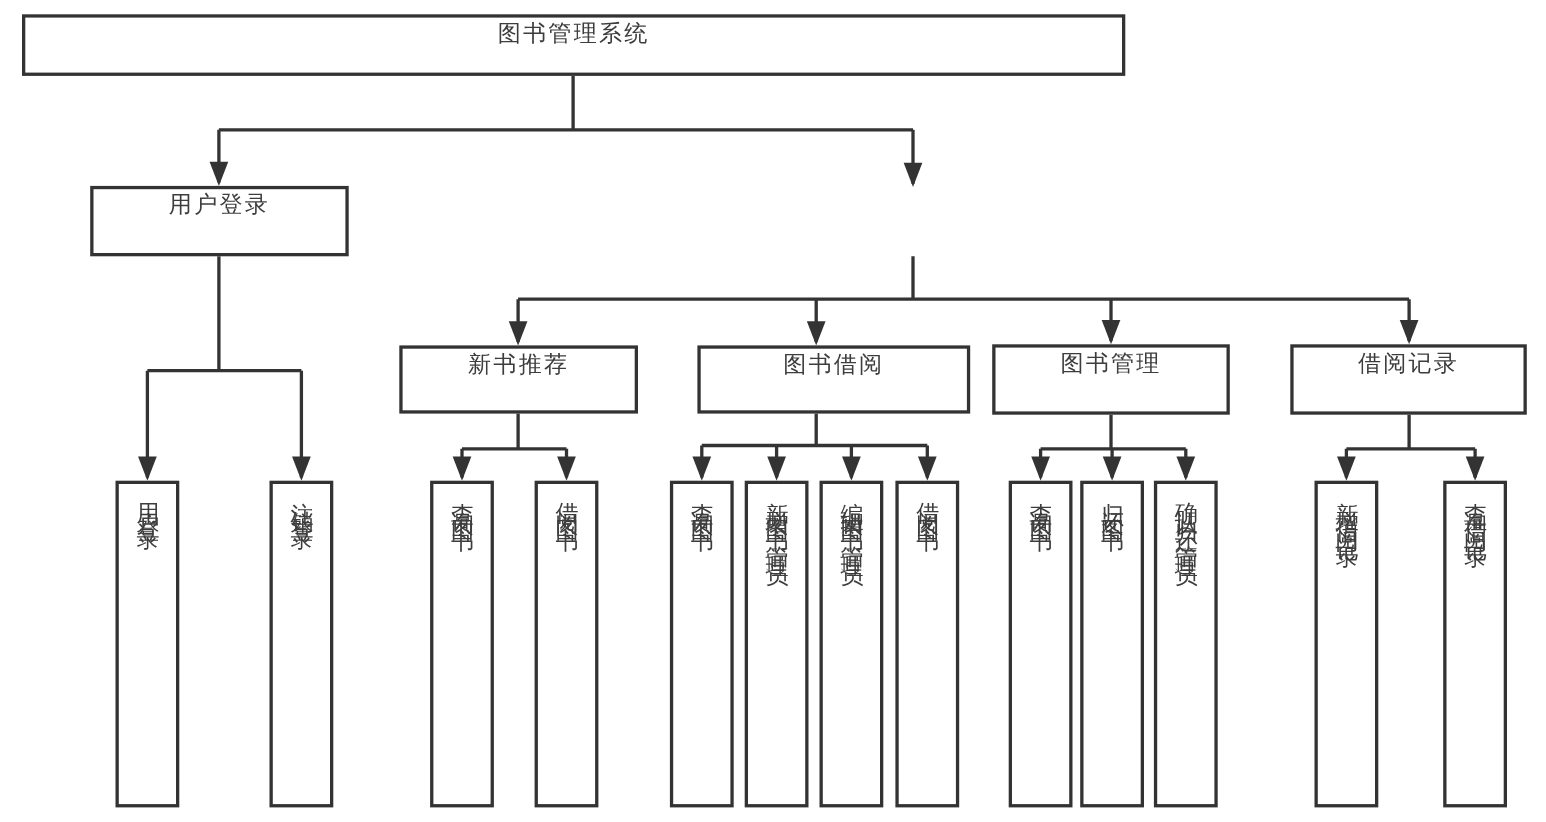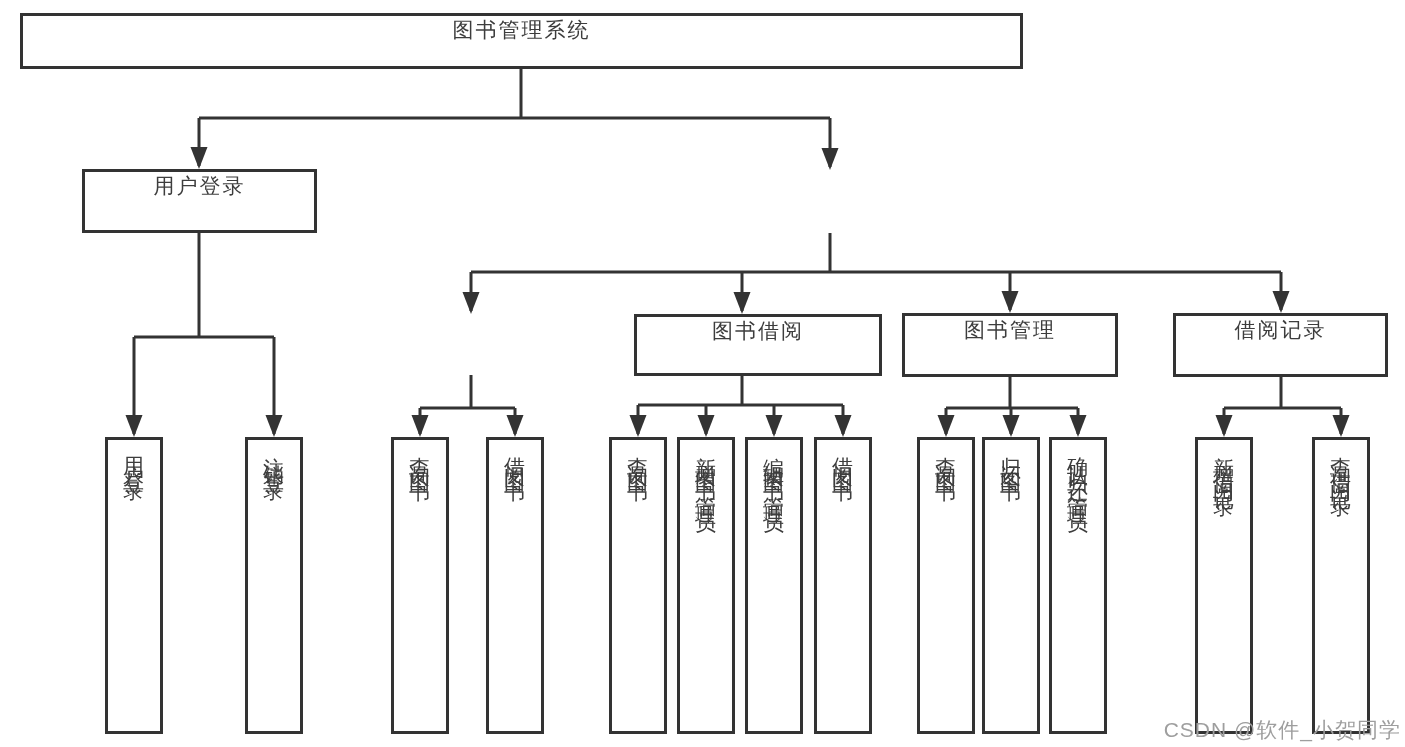--- a/index.html
+++ b/index.html
@@ -94,20 +94,23 @@
   </svg>
 
   <div class="node" style="left:20px;top:13px;width:1003px;height:56px">
     <span class="lbl">图书管理系统</span>
   </div>
 
   <div class="node" style="left:82px;top:169px;width:235px;height:64px">
     <span class="lbl">用户登录</span>
   </div>
 
+  <div class="node" style="left:363px;top:314px;width:217px;height:62px">
+    <span class="lbl">新书推荐</span>
+  </div>
   <div class="node" style="left:634px;top:314px;width:248px;height:62px">
     <span class="lbl">图书借阅</span>
   </div>
   <div class="node" style="left:902px;top:313px;width:216px;height:64px">
     <span class="lbl">图书管理</span>
   </div>
   <div class="node" style="left:1173px;top:313px;width:215px;height:64px">
     <span class="lbl">借阅记录</span>
   </div>
 
@@ -144,14 +147,13 @@
   <div class="node leaf" style="left:1049px">
     <span class="lbl">确认归还（管理员）</span>
   </div>
   <div class="node leaf" style="left:1195px">
     <span class="lbl">新增借阅记录</span>
   </div>
   <div class="node leaf" style="left:1312px">
     <span class="lbl">查询借阅记录</span>
   </div>
 
-  <div class="watermark">CSDN @软件_小贺同学</div>
 </div>
 
 </body></html>

